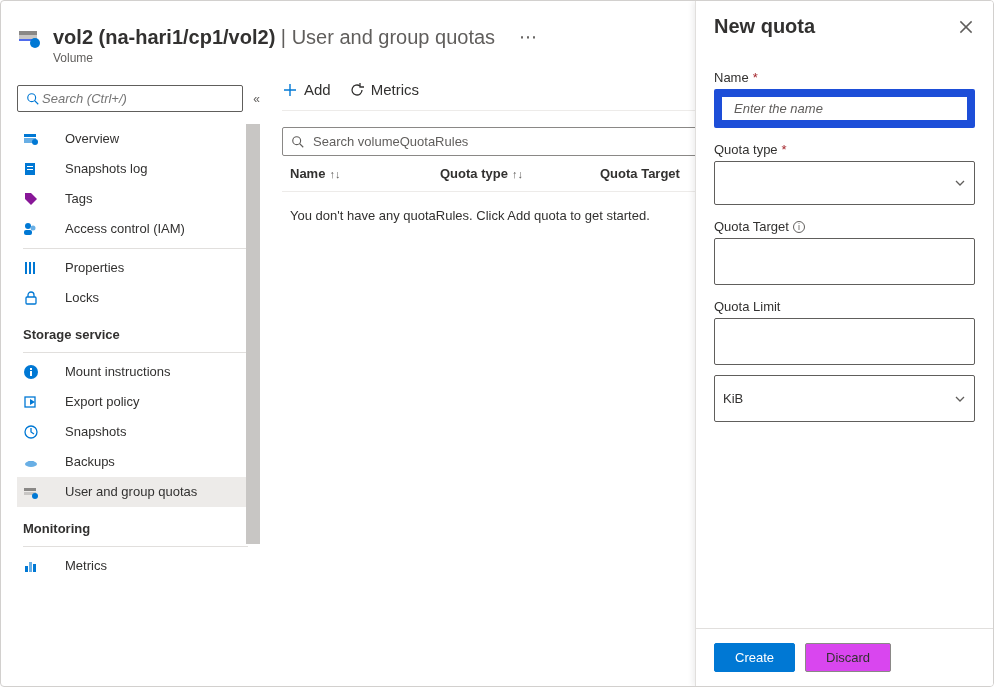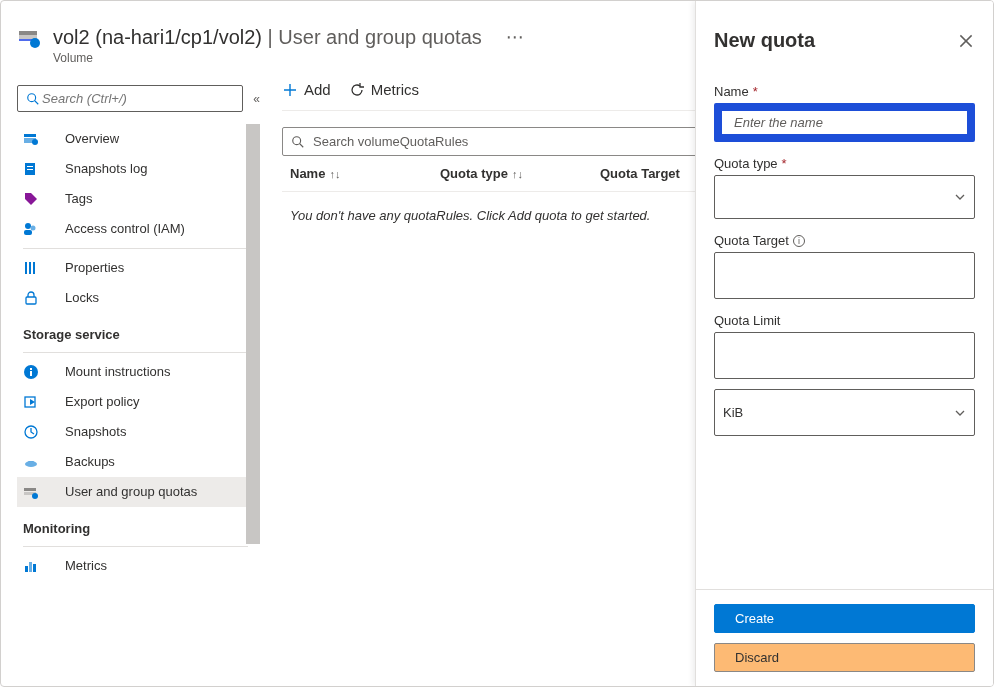--- a/index.html
+++ b/index.html
@@ -6,21 +6,21 @@
   body { margin: 0; width: 994px; height: 687px; background: #fff; color: #323130; overflow: hidden; position: relative; border: 1px solid #d2d0ce; border-radius: 4px; }
 
   .page { display: flex; height: 100%; }
 
   
   .header-area { padding: 24px 16px 8px 16px; }
   .header-row { display: flex; align-items: center; gap: 12px; }
   .res-icon { width: 24px; height: 24px; position: relative; }
   .res-icon svg { width: 24px; height: 24px; }
   .title { font-size: 20px; font-weight: 400; }
-  .title b { font-weight: 400; }
+  .title b { font-weight: 700; }
   .subtitle { font-size: 12px; color: #605e5c; margin-left: 36px; margin-top: 2px; }
   .ellipsis-btn { font-size: 18px; margin-left: 12px; color: #605e5c; cursor: pointer; }
 
   
   .left-col { width: 265px; display: flex; flex-direction: column; padding: 12px 6px 0 16px; position: relative; }
   .search-row { display: flex; align-items: center; gap: 10px; margin-bottom: 12px; }
   .search-box { flex: 1; display: flex; align-items: center; border: 1px solid #605e5c; border-radius: 2px; padding: 4px 8px; font-size: 13px; }
   .search-box input { border: none; outline: none; flex: 1; font-size: 13px; font-style: italic; color: #605e5c; }
   .collapse-chevrons { font-size: 12px; color: #605e5c; cursor: pointer; }
 
@@ -46,41 +46,41 @@
   .filter-box { display: flex; align-items: center; border: 1px solid #8a8886; border-radius: 2px; padding: 5px 8px; margin-top: 16px; font-size: 13px; }
   .filter-box input { border: none; outline: none; flex: 1; font-size: 13px; }
   .filter-box input::placeholder { color: #605e5c; }
 
   .table-head { display: flex; align-items: center; padding: 10px 8px; font-size: 13px; font-weight: 600; border-bottom: 1px solid #edebe9; }
   .col-name { width: 150px; display: flex; align-items: center; gap: 4px; }
   .col-type { width: 160px; display: flex; align-items: center; gap: 4px; }
   .col-target { flex: 1; }
   .sort-icon { font-size: 11px; color: #605e5c; }
 
-  .empty-msg { padding: 16px 8px; font-size: 13px; color: #323130; font-style: italic; }
+  .empty-msg { padding: 16px 8px; font-size: 13px; color: #323130; }
 
   
   .panel { position: absolute; top: 0; right: 0; width: 298px; height: 100%; background: #fff; border-left: 1px solid #e1dfdd; display: flex; flex-direction: column; box-shadow: -2px 0 6px rgba(0,0,0,.08); }
-  .panel-head { display: flex; align-items: center; justify-content: space-between; padding: 28px 18px 10px 18px; }
+  .panel-head { display: flex; align-items: center; justify-content: space-between; padding: 14px 18px 10px 18px; }
   .panel-title { font-size: 20px; font-weight: 600; }
   .panel-close { cursor: pointer; width: 18px; height: 18px; color: #605e5c; }
   .panel-body { padding: 8px 18px; flex: 1; overflow-y: auto; }
   .form-label { font-size: 13px; margin-top: 14px; margin-bottom: 4px; display: flex; align-items: center; gap: 4px; }
   .req { color: #a4262c; }
   .info-icon { width: 12px; height: 12px; border: 1px solid #605e5c; border-radius: 50%; display: inline-flex; align-items: center; justify-content: center; font-size: 9px; color: #605e5c; }
   .form-input, .form-select { width: 100%; border: 1px solid #605e5c; border-radius: 2px; padding: 15px 8px; font-size: 13px; outline: none; }
   .form-input::placeholder { color: #605e5c; font-style: italic; }
   .form-input.focused { border: 8px solid #1d4ed8; padding: 4px 12px; }
   .form-select { display: flex; align-items: center; justify-content: space-between; cursor: pointer; background: #fff; min-height: 28px; }
   .chev { width: 12px; height: 12px; }
 
-  .panel-foot { padding: 14px 18px; border-top: 1px solid #e1dfdd; display: flex; gap: 10px; flex-direction: column; }
+  .panel-foot { padding: 14px 18px; border-top: 1px solid #e1dfdd; display: flex; gap: 10px; }
   .btn { padding: 6px 20px; font-size: 13px; border-radius: 2px; cursor: pointer; }
   .btn-primary { background: #0078d4; color: #fff; border: 1px solid #0078d4; }
-  .btn-secondary { background: #fdba74; color: #323130; border: 1px solid #8a8886; }
+  .btn-secondary { background: #d946ef; color: #323130; border: 1px solid #8a8886; }
 
   
   .below-header { display: flex; flex: 1; min-height: 0; }
 </style>
 </head>
 <body>
 
 <div class="page">
   <div class="main-col">
 

